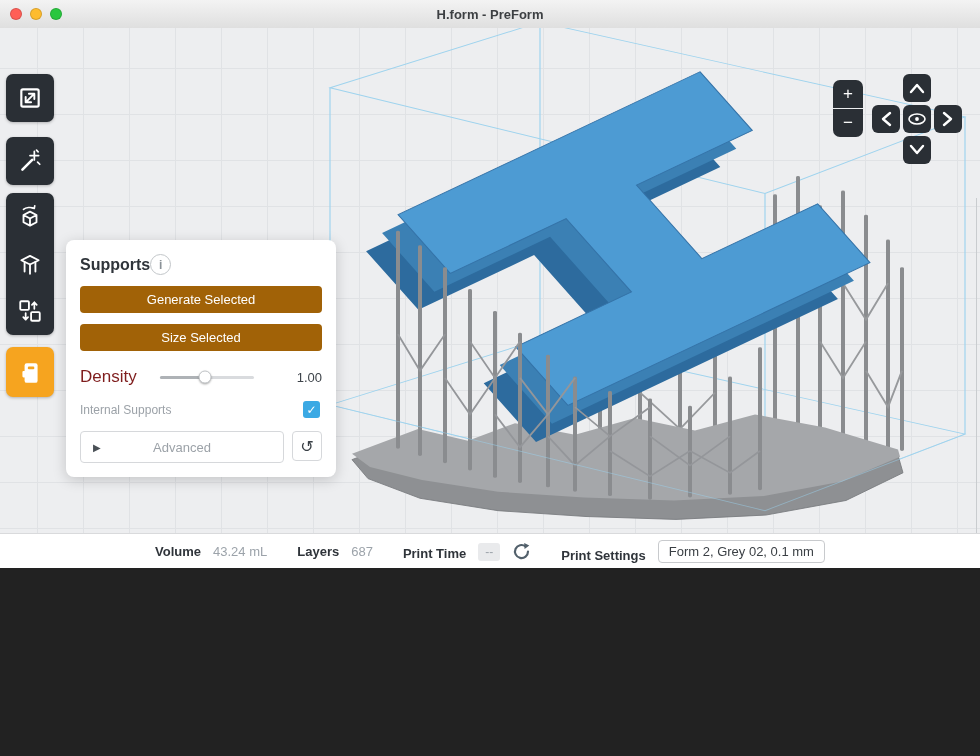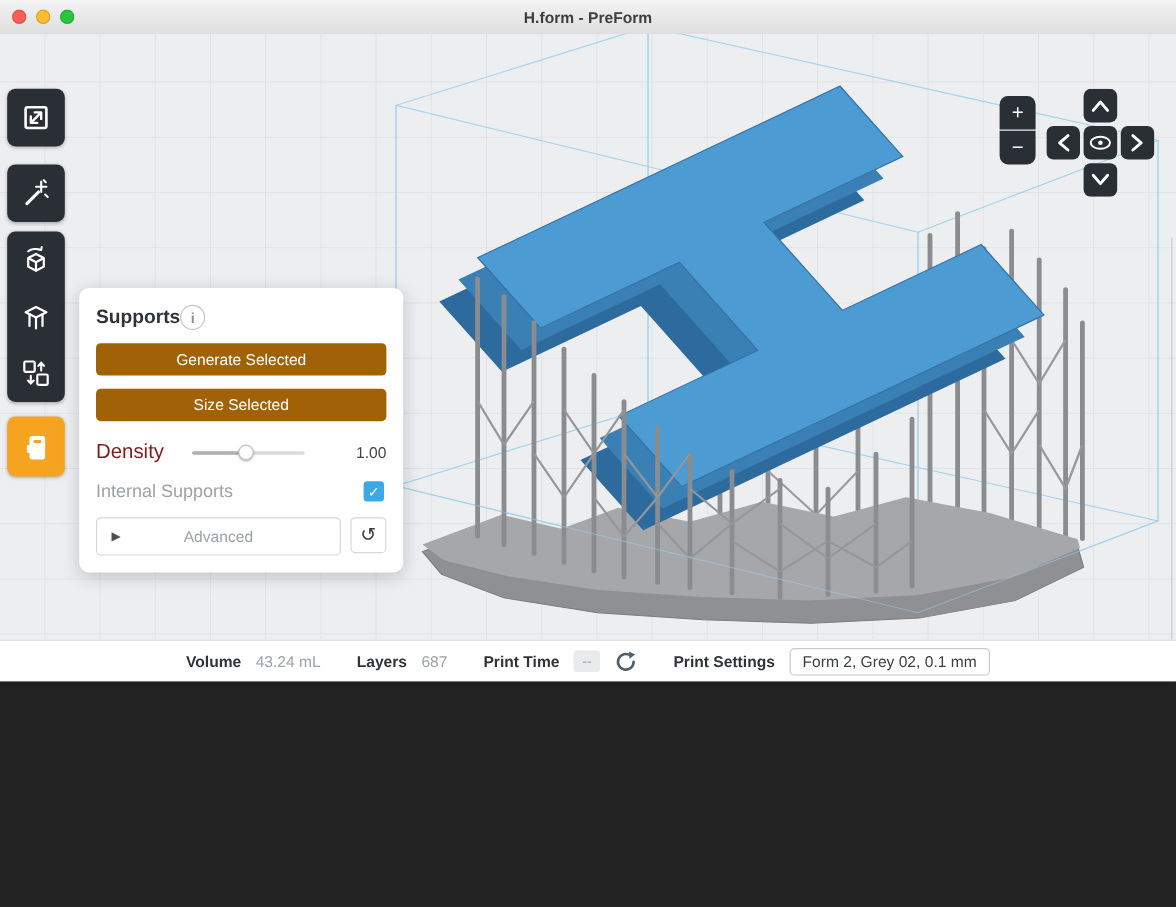--- a/index.html
+++ b/index.html
@@ -42,21 +42,21 @@
   .blue-btn{margin-top:11px;height:27px;background:#a16207;border-radius:4px;color:#fff;
     font-size:13px;display:flex;align-items:center;justify-content:center;cursor:pointer;}
   .slider-row{display:flex;align-items:center;margin-top:16px;}
   .slider-label{width:72px;font-size:17px;color:#7f1d1d;}
   .slider{flex:1;position:relative;height:3px;background:#D9DBDE;border-radius:2px;margin:0 8px;}
   .slider-fill{position:absolute;left:0;top:0;bottom:0;background:#AEB2B6;border-radius:2px;}
   .slider-thumb{position:absolute;top:50%;width:13px;height:13px;background:#fff;border:1px solid #C2C5C8;
     border-radius:50%;transform:translate(-50%,-50%);box-shadow:0 1px 2px rgba(0,0,0,.3);box-sizing:border-box;cursor:pointer;}
   .slider-value{width:60px;text-align:right;font-size:13px;color:#3E444A;}
   .check-row{display:flex;align-items:center;justify-content:space-between;margin-top:14px;}
-  .check-label{font-size:15px;color:#9CA2A8;}
+  .check-label{font-size:12px;color:#9CA2A8;}
   .checkbox{width:17px;height:17px;background:#3BA9E4;border-radius:3px;color:#fff;font-size:12px;
     display:flex;align-items:center;justify-content:center;cursor:pointer;margin-right:2px;}
   .adv-row{display:flex;gap:8px;margin-top:13px;}
   .adv-btn{flex:1;height:30px;border:1px solid #D6D8DB;border-radius:4px;position:relative;
     display:flex;align-items:center;justify-content:center;cursor:pointer;background:#fff;}
   .adv-play{position:absolute;left:12px;font-size:10px;color:#4A5056;}
   .adv-label{font-size:13px;color:#9CA2A8;}
   .reset-btn{width:30px;height:30px;border:1px solid #D6D8DB;border-radius:4px;background:#fff;
     display:flex;align-items:center;justify-content:center;font-size:16px;color:#3A4046;cursor:pointer;box-sizing:border-box;}
 
@@ -69,21 +69,21 @@
   .dpad{position:absolute;left:872px;top:46px;width:90px;height:90px;}
   .layer-handle{position:absolute;right:0px;top:585px;width:17px;height:17px;background:#E8E9EB;
     border:1px solid #C5C7CA;border-right:none;border-radius:2px 0 0 2px;display:flex;flex-direction:column;
     justify-content:center;gap:2px;align-items:center;cursor:pointer;box-sizing:border-box;}
   .layer-handle i{display:block;width:9px;height:1.5px;background:#5F666D;}
   .layer-track{position:absolute;right:3px;top:170px;width:1px;height:415px;background:#C9CCCF;}
 
   
   .statusbar{position:absolute;left:0;right:0;bottom:0;height:34px;background:#fff;
     border-top:1px solid #D9DADC;display:flex;align-items:center;justify-content:center;gap:30px;font-size:13px;}
-  .sb-group{display:flex;align-items:center;gap:12px;}
+  .sb-group{display:flex;align-items:flex-end;gap:12px;}
   .sb-label{font-weight:700;color:#2F343A;}
   .sb-value{color:#9CA3AA;}
   .sb-chip{background:#E9EAEC;border-radius:3px;padding:2px 7px;color:#9CA3AA;font-size:12px;}
   .sb-field{border:1px solid #C8CACD;border-radius:4px;padding:3px 10px;color:#3A3F44;background:#fff;cursor:pointer;}
   .refresh{cursor:pointer;display:flex;align-items:center;}
 </style>
 </head>
 <body>
 
 <div id="app">

